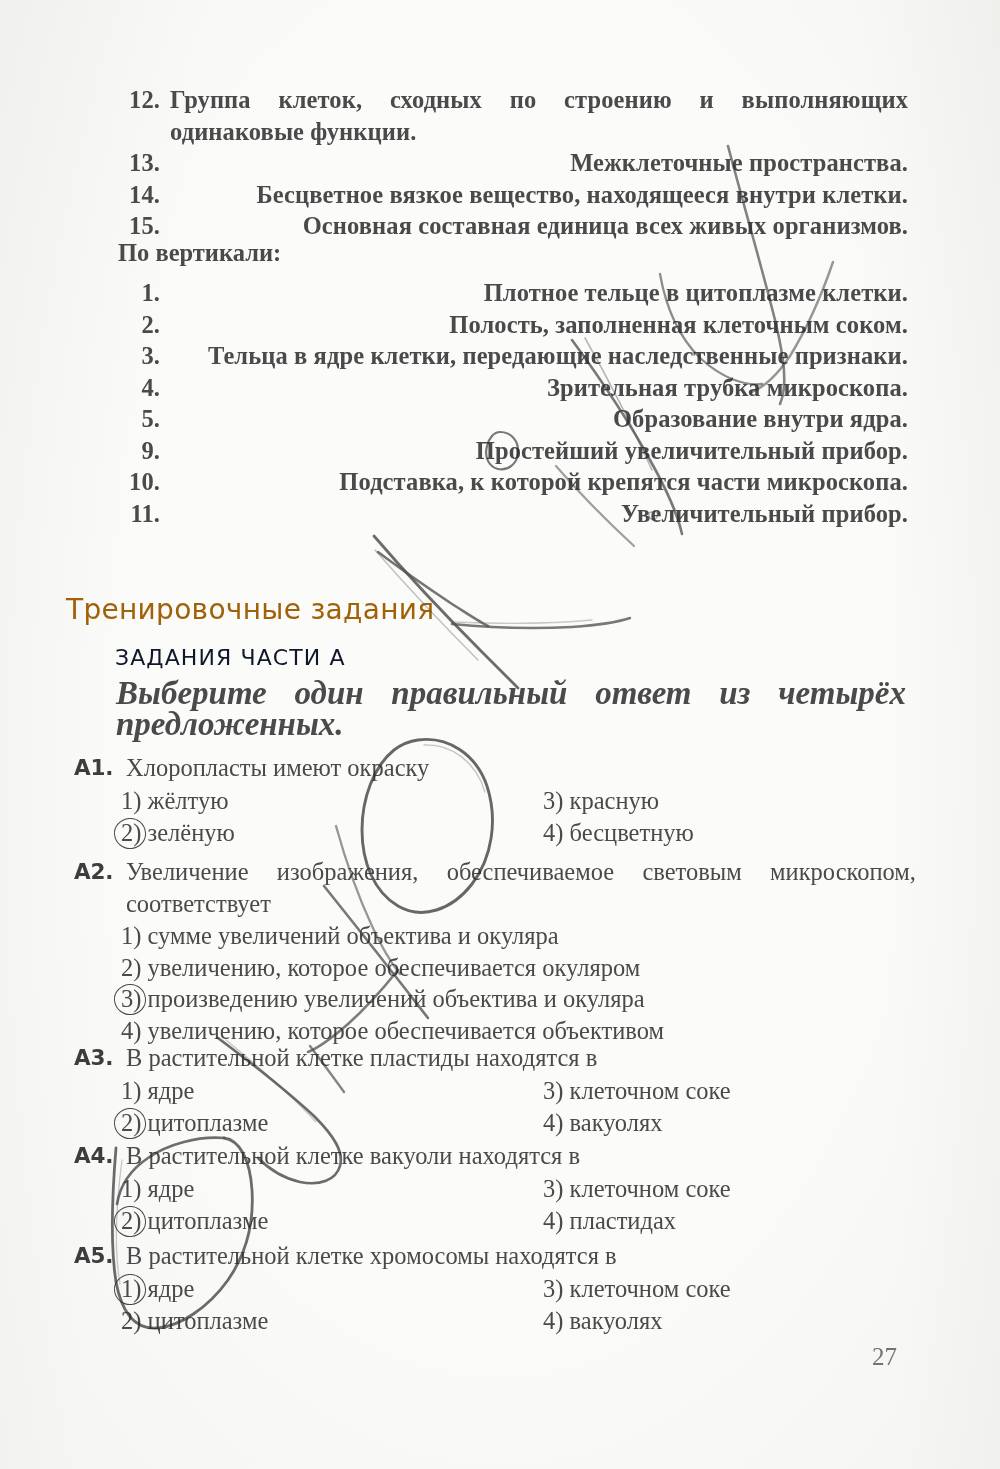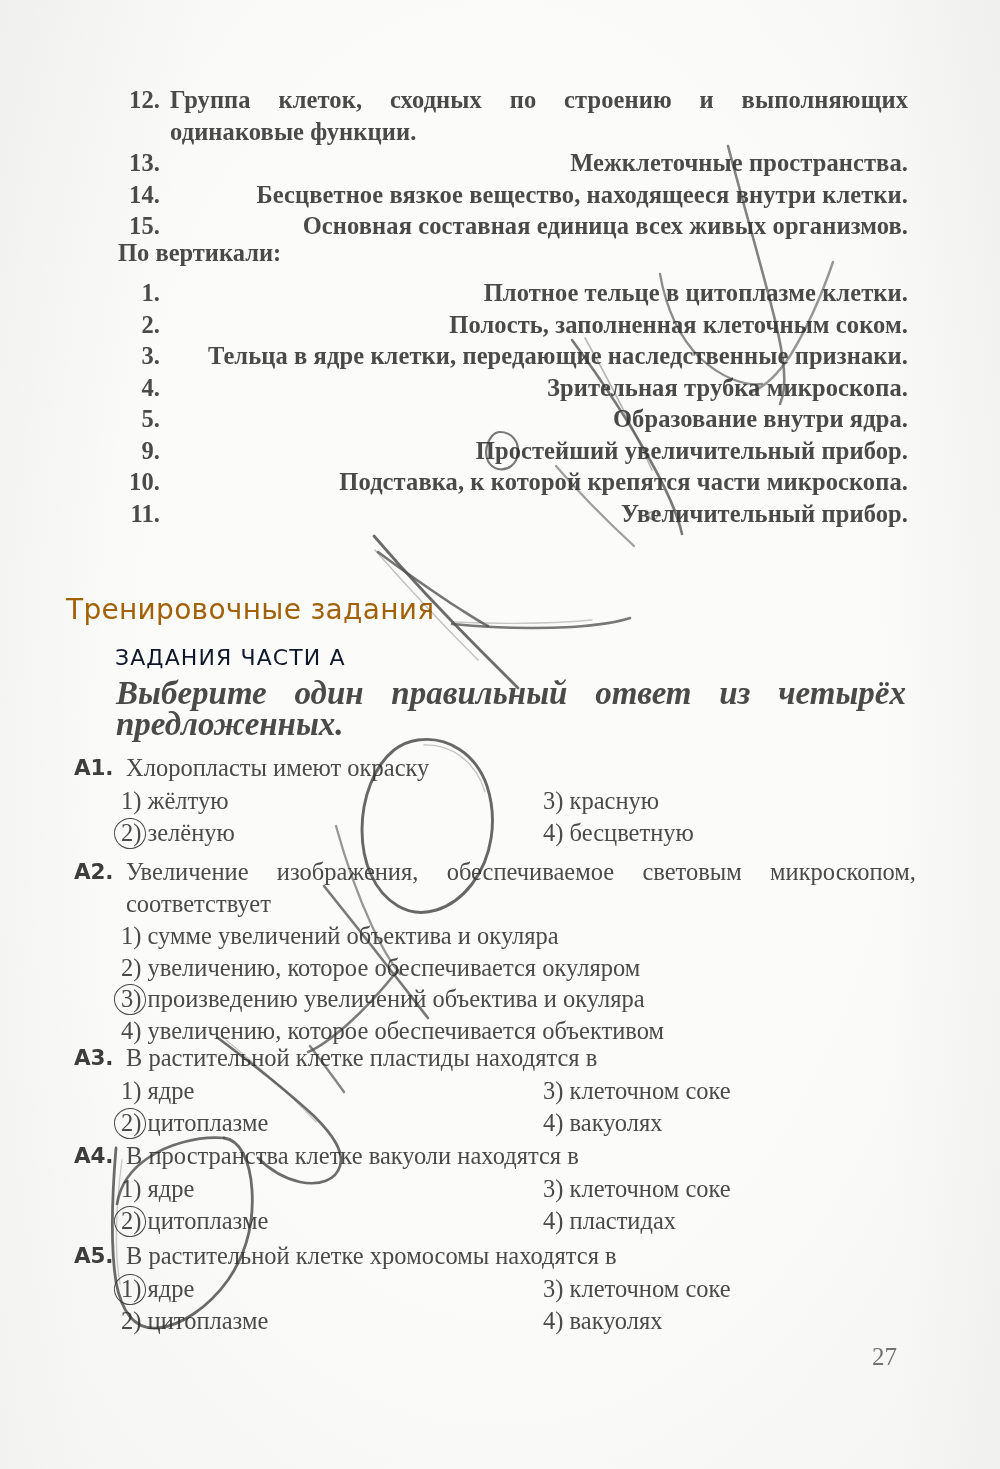--- a/index.html
+++ b/index.html
@@ -341,21 +341,21 @@
               <span class="opt col2">
                 <span class="marker">4) </span>
                 <span>вакуолях</span>
               </span>
             </div>
           </div>
         </div>
         <div class="question" style="top: 1140px;">
           <div class="q-head">
             <span class="q-label">A4.</span>
-            <span class="q-stem nojust">В пространства клетке вакуоли находятся в</span>
+            <span class="q-stem nojust">В растительной клетке вакуоли находятся в</span>
           </div>
           <div class="options">
             <div class="opt-row">
               <span class="opt col1">
                 <span class="marker">1) </span>
                 <span>ядре</span>
               </span>
               <span class="opt col2">
                 <span class="marker">3) </span>
                 <span>клеточном соке</span>

